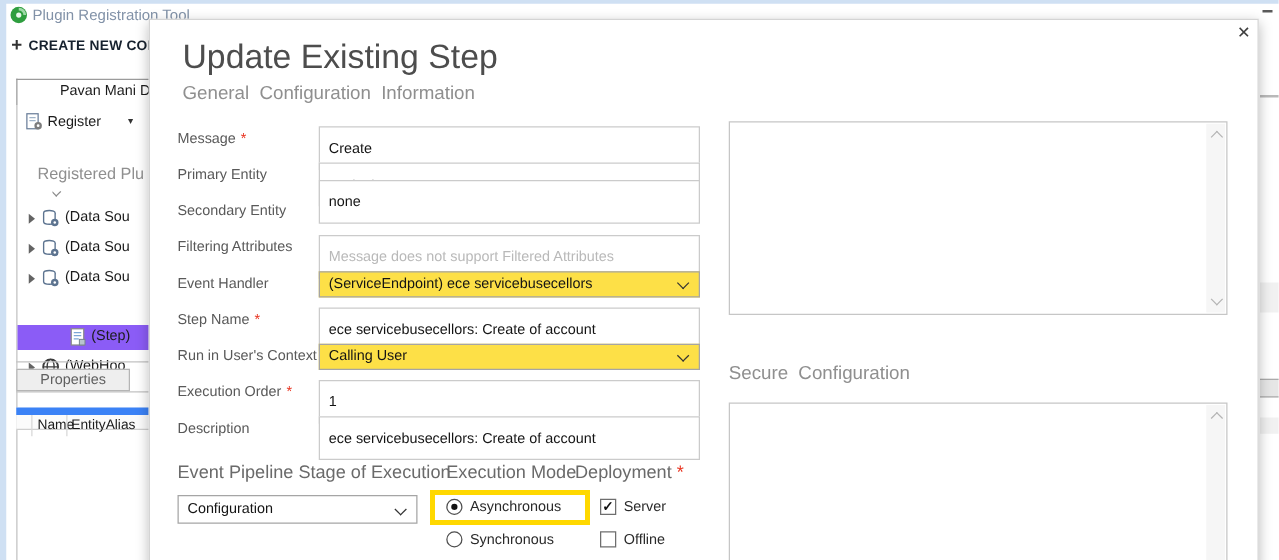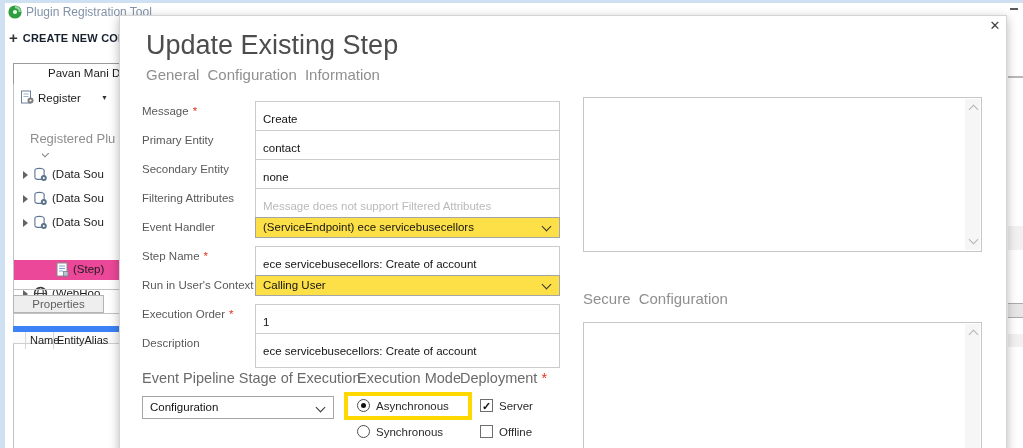--- a/index.html
+++ b/index.html
@@ -27,21 +27,21 @@
   .register-caret { left:101px; top:94px; font-size:7px; color:#333; }
   .tree-heading { left:30px; top:131px; font-size:13px; color:#8f8f8f; white-space:nowrap; }
 
   .trow { left:14px; width:105px; height:20px; }
   .trow .exp-collapsed { position:absolute; left:9px; top:6px; width:0; height:0;
     border-left:5px solid #646464; border-top:4px solid transparent; border-bottom:4px solid transparent; }
   .trow .exp-expanded { position:absolute; left:7px; top:5px; width:0; height:0;
     border-bottom:7px solid #3c3c3c; border-left:7px solid transparent; }
   .trow .ticon { position:absolute; left:19px; top:2px; width:15px; height:15px; }
   .trow .tlabel { position:absolute; left:38px; top:3px; font-size:11.5px; color:#1b1b1b; white-space:nowrap; }
-  .trow.step-row { background:#ec4899;text-align:center; }
+  .trow.step-row { background:#8b5cf6;text-align:center; }
   .trow.step-row .ticon { left:41px; }
   .trow.step-row .tlabel { left:59px; }
   .partial-chev { left:42px; top:153px; width:7px; height:7px; overflow:hidden; }
   .partial-chev i { display:block; width:6px; height:6px; border-right:1.5px solid #8a8a8a;
     border-bottom:1.5px solid #8a8a8a; transform:rotate(45deg) translate(-2px,-2px); }
 
   .tree-bottom-line { left:13px; top:289px; width:106px; height:1px; background:#c2c2c2; }
   .props-tab { left:13px; top:295px; width:91px; height:18px; background:#eeeeee;
     border:1px solid #b5b5b5; color:#5f5f5f; font-size:11.5px; text-align:center; line-height:16px; }
   .props-line { left:13px; top:313px; width:106px; height:1px; background:#c2c2c2; }
@@ -217,21 +217,21 @@
   <div class="abs sec-heading sec-general">General Configuration Information</div>
   <div class="abs dlg-title">Update Existing Step</div>
 
   <div class="abs flabel" style="top:105px"><span>Message</span><span class="req">*</span></div>
   <input class="abs finput" style="top: 101px;" value="Create">
 
   <div class="abs flabel" style="top:134px">Primary Entity</div>
   <input class="abs finput" style="top: 130px;" value="contact">
 
   <div class="abs flabel" style="top:163px">Secondary Entity</div>
-  <input class="abs finput" style="top: 159px;" value="none">
+  <input class="abs finput" style="top: 144px;" value="none">
 
   <div class="abs flabel" style="top:192px">Filtering Attributes</div>
   <input class="abs finput" style="top: 188px;" placeholder="Message does not support Filtered Attributes">
 
   <div class="abs flabel" style="top:221px">Event Handler</div>
   <div class="abs fselect" style="top:217px">
     <span class="sel-text">(ServiceEndpoint) ece servicebusecellors</span>
     <span class="chev-down"></span>
   </div>
 

